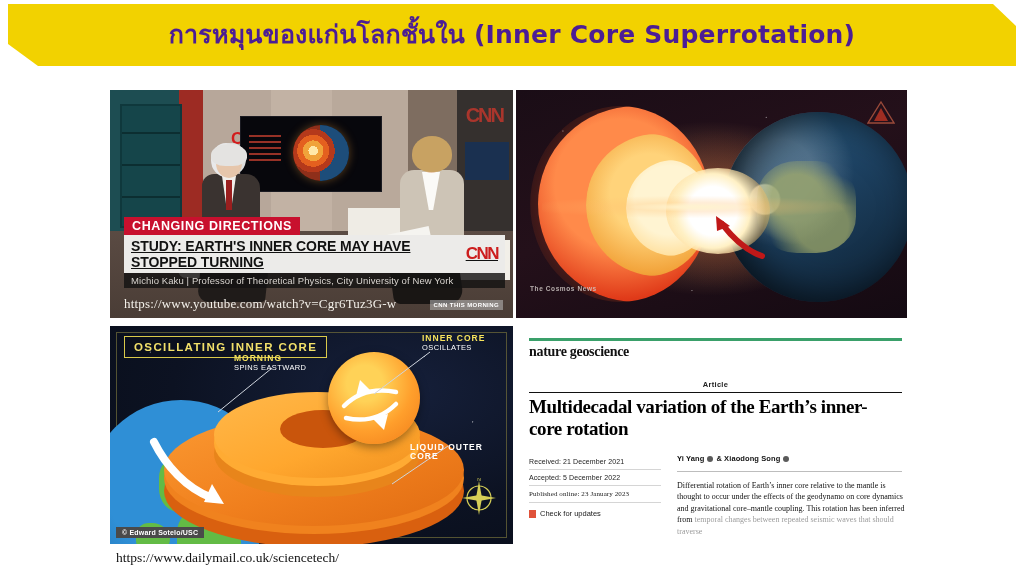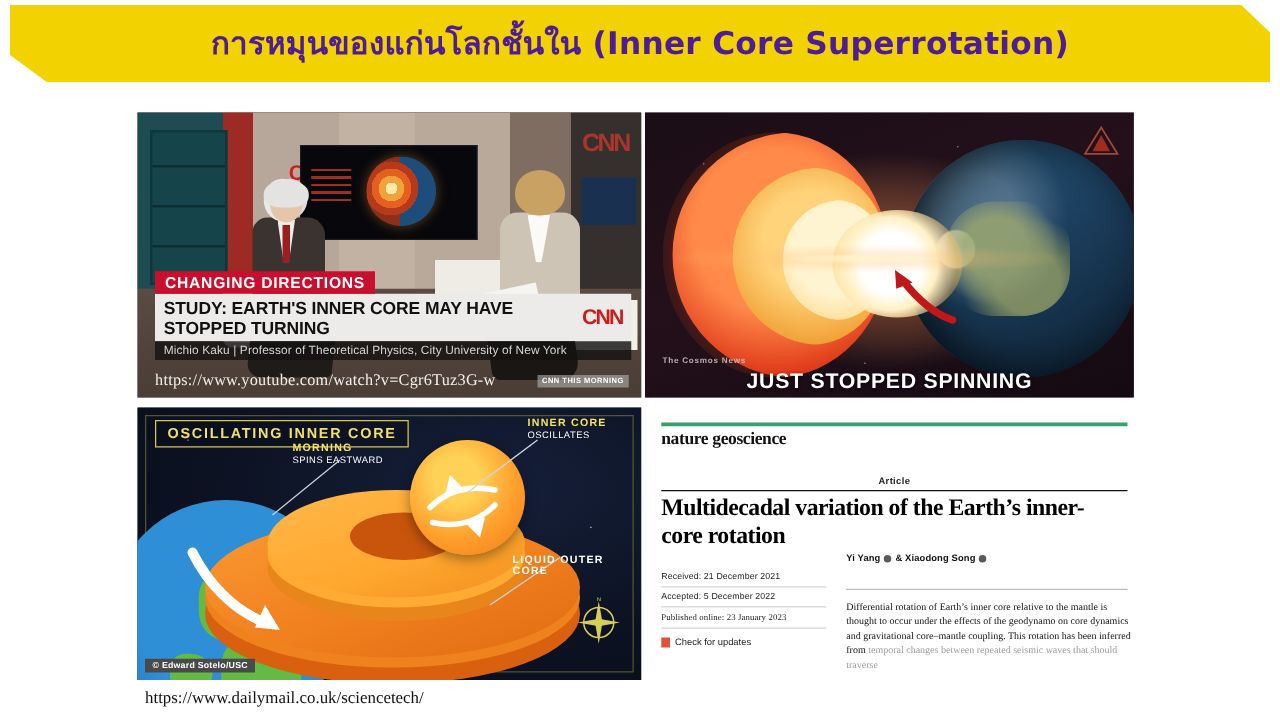--- a/index.html
+++ b/index.html
@@ -78,21 +78,21 @@
   .table-sm{position:absolute;left:238px;top:118px;width:84px;height:34px;background:#efece5;}
   .table-r{position:absolute;left:330px;top:150px;width:70px;height:40px;background:#f2efe8;}
   .mug{position:absolute;width:11px;height:10px;background:#fff;border-radius:2px;}
   .monitorL{position:absolute;right:4px;top:52px;width:44px;height:38px;background:#173154;opacity:.9;}
 
   .lower-third{position:absolute;left:14px;right:8px;bottom:30px;}
   .lt-red{background:#c8102e;color:#fff;display:inline-block;padding:2px 8px 2px 8px;
     font-weight:800;font-size:12.5px;letter-spacing:.6px;font-family:"Liberation Sans",sans-serif;}
   .lt-main{background:#ecebe9;color:#111;font-weight:800;font-size:14px;letter-spacing:-.1px;
     padding:3px 7px;display:flex;align-items:center;justify-content:space-between;
-    font-family:"Liberation Sans",sans-serif;}
+    font-family:"Liberation Sans",sans-serif;text-decoration:underline;}
   .lt-cnn{color:#cc1d1d;font-weight:900;font-size:17px;letter-spacing:-1.5px;padding-left:6px;}
   .lt-sub{background:rgba(20,18,18,.82);color:#d8d4cf;font-size:9.5px;padding:2px 7px;
     letter-spacing:.1px;}
   .yt-url{position:absolute;left:14px;bottom:6px;color:#f3f0ea;
     font-family:"Liberation Serif","DejaVu Serif",serif;font-size:13px;letter-spacing:.2px;}
   .cnn-morning{position:absolute;right:10px;bottom:8px;background:rgba(190,190,190,.55);
     color:#fff;font-size:6px;font-weight:700;padding:2px 4px;letter-spacing:.4px;}
 
   
   #cosmos{left:516px;top:90px;width:391px;height:228px;background:#140a12;}
@@ -197,21 +197,21 @@
   .nat-hr{position:absolute;left:10px;top:62px;width:373px;height:1px;background:#111;}
   .nat-title{position:absolute;left:10px;top:66px;width:340px;
     font-family:"Liberation Serif","DejaVu Serif",serif;font-weight:700;font-size:19px;
     line-height:22px;color:#000;letter-spacing:-.4px;}
   .nat-meta{position:absolute;left:10px;top:124px;width:132px;}
   .nat-meta .row{font-size:7px;color:#222;padding:4px 0 4px 0;border-bottom:1px solid #d5d5d5;
     letter-spacing:.1px;}
   .nat-meta .row.ser{font-family:"Liberation Serif","DejaVu Serif",serif;}
   .nat-check{display:flex;align-items:center;gap:4px;padding-top:6px;font-size:7.5px;color:#222;}
   .chk-ico{width:7px;height:8px;background:#e0523a;display:inline-block;}
-  .nat-auth{position:absolute;left:158px;top:112px;width:225px;font-size:7.5px;font-weight:700;
+  .nat-auth{position:absolute;left:158px;top:124px;width:225px;font-size:7.5px;font-weight:700;
     color:#111;letter-spacing:.1px;display:flex;align-items:center;gap:3px;}
   .orcid{width:6px;height:6px;border-radius:50%;background:#5a5a5a;display:inline-block;}
   .nat-auth-hr{position:absolute;left:158px;top:141px;width:225px;height:1px;background:#bdbdbd;}
   .nat-abs{position:absolute;left:158px;top:150px;width:228px;
     font-family:"Liberation Serif","DejaVu Serif",serif;font-size:8px;line-height:11.4px;color:#111;}
   .nat-abs .fade{color:#9c9c9c;}
 </style>
 </head>
 <body>
 
@@ -297,21 +297,20 @@
       <polygon points="14,8 21,21 7,21" fill="#b53225" opacity=".85"></polygon>
     </svg>
 
     <svg class="arrow-red" viewBox="0 0 60 48">
       <path d="M56 44 C44 40, 30 30, 16 12" stroke="#c01818" stroke-width="6" fill="none" stroke-linecap="round"></path>
       <polygon points="10,4 24,14 11,19" fill="#c01818"></polygon>
     </svg>
 
     <div class="cosmos-wm">The Cosmos News</div>
     <div class="cosmos-cap">
-      <div>JUST STOPPED SPINNING</div>
     </div>
   </div>
 
   <div class="panel" id="dm">
     <div class="dm-sky"></div>
     <div class="dm-stars"></div>
     <div class="dm-border"></div>
 
     <div class="dm-title">OSCILLATING INNER CORE</div>
 

